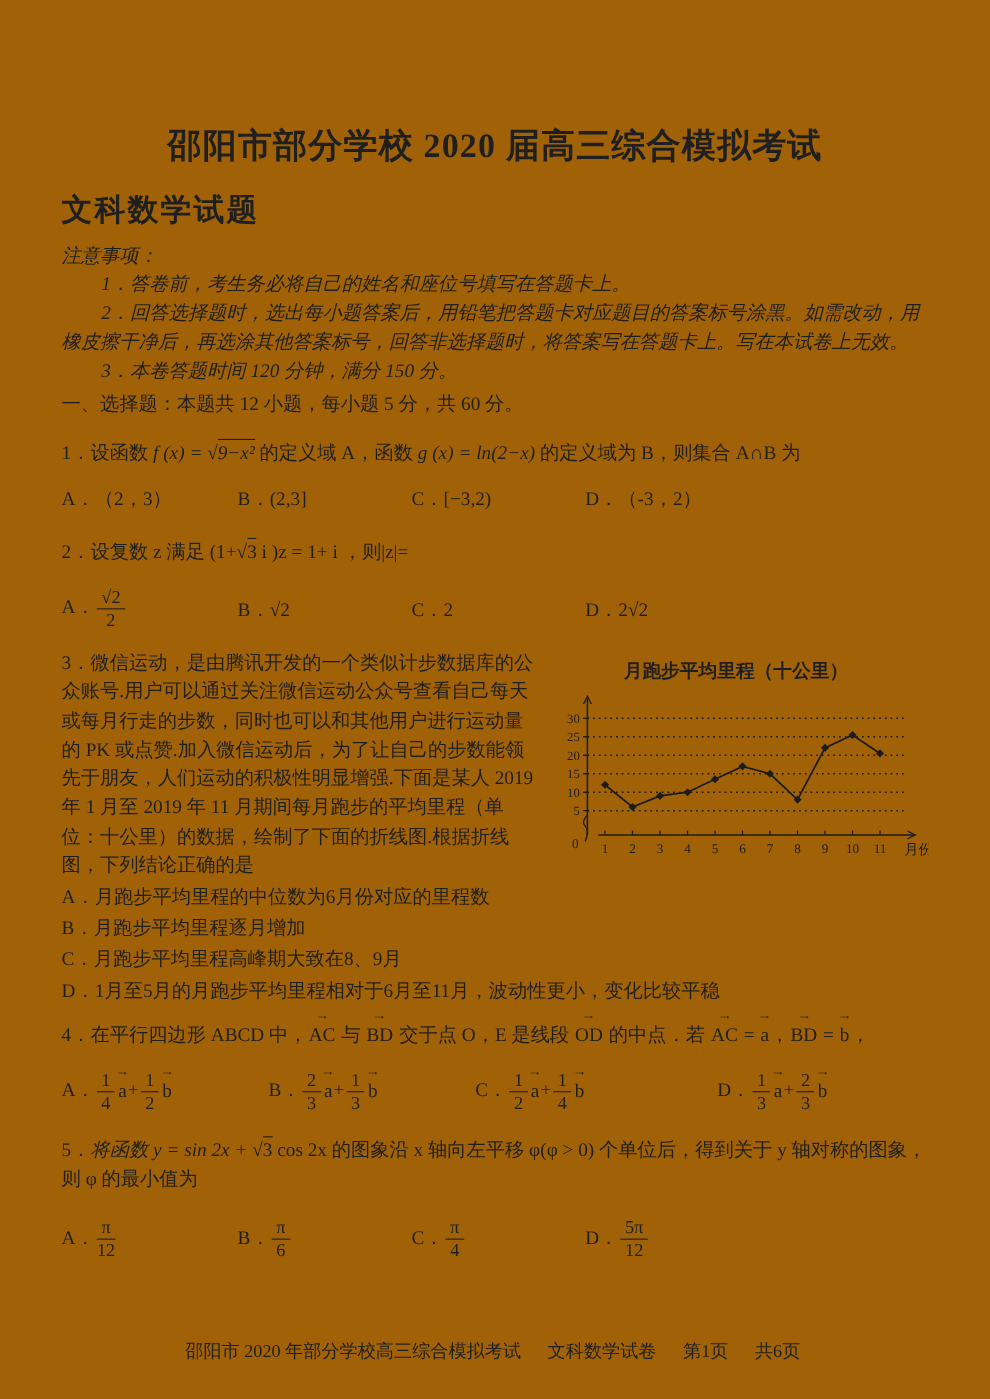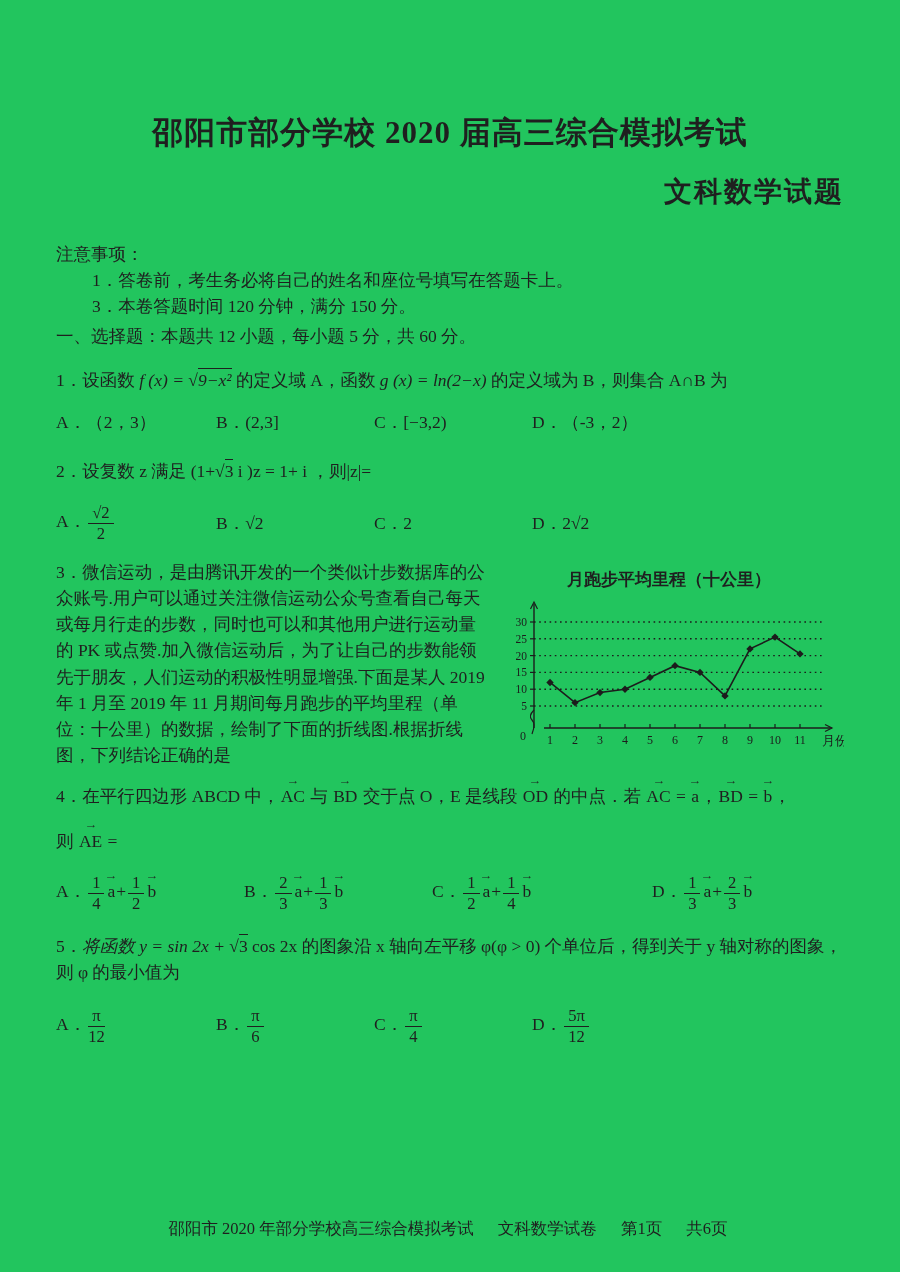--- a/index.html
+++ b/index.html
@@ -1,25 +1,25 @@
 <!DOCTYPE html>
 <html><head>
 <meta charset="utf-8">
 <style>
   html,body{margin:0;padding:0;background:#ffffff;}
   .page{
     width:900px;height:1272px;box-sizing:border-box;position:relative;
-    background:#22c55e;color:#1f1f1f;overflow:hidden;
+    background:#a16207;color:#1f1f1f;overflow:hidden;
     font-family:"Liberation Serif","DejaVu Serif",serif;
     font-size:17.5px;line-height:1.5;
     padding:0 56px;
   }
   .title{margin:0;padding-top:110px;text-align:center;font-size:31px;font-weight:bold;letter-spacing:1px;}
-  .subtitle{margin:14px 0 0;text-align:right;font-size:28px;font-weight:bold;letter-spacing:2px;}
-  .notes{margin-top:28px;}
+  .subtitle{margin:14px 0 0;text-align:left;font-size:28px;font-weight:bold;letter-spacing:2px;}
+  .notes{margin-top:6px;font-style:italic;}
   .notes p{margin:0;}
   .indent{text-indent:36px;}
   .section{margin-top:4px;}
   .q{margin-top:14px;}
   .it{font-style:italic;}
   .sqrt{white-space:nowrap;}
   .sqrt .bar{border-top:1.4px solid currentColor;padding-top:1px;}
   .frac{display:inline-block;vertical-align:middle;text-align:center;line-height:1.08;font-size:0.95em;margin:0 2px;}
   .frac .fn{display:block;border-bottom:1.4px solid currentColor;padding:0 4px 1px;}
   .frac .fd{display:block;padding-top:1px;}
@@ -45,20 +45,21 @@
 <body>
 
 <div class="page">
 
   <h1 class="title">邵阳市部分学校 2020 届高三综合模拟考试</h1>
   <h2 class="subtitle">文科数学试题</h2>
 
   <div class="notes">
     <p>注意事项：</p>
     <p class="indent">1．答卷前，考生务必将自己的姓名和座位号填写在答题卡上。</p>
+    <p class="indent">2．回答选择题时，选出每小题答案后，用铅笔把答题卡对应题目的答案标号涂黑。如需改动，用橡皮擦干净后，再选涂其他答案标号，回答非选择题时，将答案写在答题卡上。写在本试卷上无效。</p>
     <p class="indent">3．本卷答题时间 120 分钟，满分 150 分。</p>
   </div>
 
   <p class="section">一、选择题：本题共 12 小题，每小题 5 分，共 60 分。</p>
 
   <div class="q">
     <span>1．</span><span>设函数 </span><span class="it">f (x) = </span><span class="sqrt">√<span class="bar it">9−x²</span></span><span> 的定义域 A，函数 </span><span class="it">g (x) = ln(2−x)</span><span> 的定义域为 B，则集合 A∩B 为</span>
   </div>
   <div class="optrow">
     <span class="cell"><span>A．</span><span>（2，3）</span></span>
@@ -139,26 +140,29 @@
           <rect x="153.4" y="80.84" width="5.2" height="5.2" fill="#1c1c1c" transform="rotate(45 156 83.44)"></rect>
           <rect x="178.4" y="69.08000000000001" width="5.2" height="5.2" fill="#1c1c1c" transform="rotate(45 181 71.68)"></rect>
           <rect x="203.4" y="75.80000000000001" width="5.2" height="5.2" fill="#1c1c1c" transform="rotate(45 206 78.4)"></rect>
           <rect x="228.4" y="99.32000000000001" width="5.2" height="5.2" fill="#1c1c1c" transform="rotate(45 231 101.92)"></rect>
           <rect x="253.4" y="52.279999999999994" width="5.2" height="5.2" fill="#1c1c1c" transform="rotate(45 256 54.879999999999995)"></rect>
           <rect x="278.4" y="40.519999999999996" width="5.2" height="5.2" fill="#1c1c1c" transform="rotate(45 281 43.12)"></rect>
           <rect x="303.4" y="57.32" width="5.2" height="5.2" fill="#1c1c1c" transform="rotate(45 306 59.92)"></rect>
         </svg>
     </div>
   </div>
+  <div class="q3opts">
+    <p>A．月跑步平均里程的中位数为6月份对应的里程数</p>
+    <p>B．月跑步平均里程逐月增加</p>
+    <p>C．月跑步平均里程高峰期大致在8、9月</p>
+    <p>D．1月至5月的月跑步平均里程相对于6月至11月，波动性更小，变化比较平稳</p>
+  </div>
 
   <div class="q">
     <span>4．</span><span>在平行四边形 ABCD 中，</span><span class="vec">AC</span><span> 与 </span><span class="vec">BD</span><span> 交于点 O，E 是线段 </span><span class="vec">OD</span><span> 的中点．若 </span><span class="vec">AC</span><span> = </span><span class="vec">a</span><span>，</span><span class="vec">BD</span><span> = </span><span class="vec">b</span><span>，</span>
-    <div class="q4line2">
-      <span>则 </span><span class="vec">AE</span><span> =</span>
-    </div>
   </div>
   <div class="optrow wide" style="margin-top:20px;">
     <span class="cell"><span>A．</span><span class="frac"><span class="fn">1</span><span class="fd">4</span></span><span class="vec">a</span><span>+</span><span class="frac"><span class="fn">1</span><span class="fd">2</span></span><span class="vec">b</span></span>
     <span class="cell"><span>B．</span><span class="frac"><span class="fn">2</span><span class="fd">3</span></span><span class="vec">a</span><span>+</span><span class="frac"><span class="fn">1</span><span class="fd">3</span></span><span class="vec">b</span></span>
     <span class="cell"><span>C．</span><span class="frac"><span class="fn">1</span><span class="fd">2</span></span><span class="vec">a</span><span>+</span><span class="frac"><span class="fn">1</span><span class="fd">4</span></span><span class="vec">b</span></span>
     <span class="cell"><span>D．</span><span class="frac"><span class="fn">1</span><span class="fd">3</span></span><span class="vec">a</span><span>+</span><span class="frac"><span class="fn">2</span><span class="fd">3</span></span><span class="vec">b</span></span>
   </div>
 
   <div class="q" style="margin-top:20px;">
     <span>5．</span><span class="it">将函数 y = sin 2x + </span><span class="sqrt">√<span class="bar">3</span></span><span> cos 2x 的图象沿 x 轴向左平移 φ(φ &gt; 0) 个单位后，得到关于 y 轴对称的图象，则 φ 的最小值为</span>

